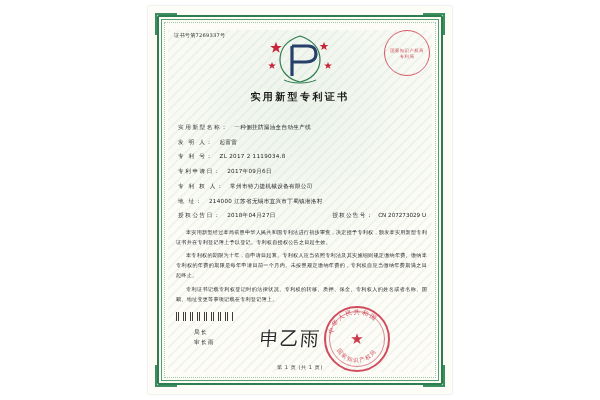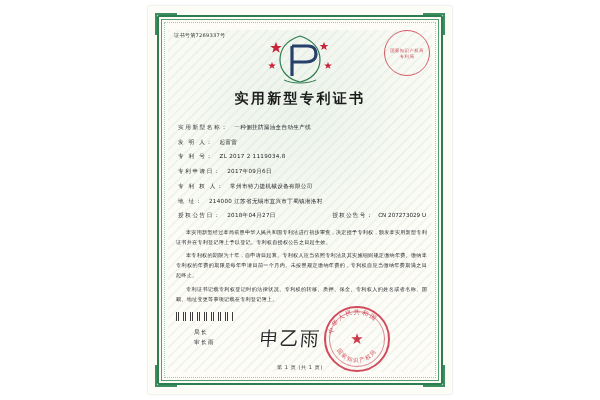--- a/index.html
+++ b/index.html
@@ -90,21 +90,21 @@
   }
 
   .title {
     position: absolute;
     left: 0;
     right: 0;
     top: 84px;
     text-align: center;
     font-family: "DejaVu Serif", serif;
     font-weight: bold;
-    font-size: 14px;
+    font-size: 10px;
     letter-spacing: 2.4px;
     color: #1b1b1b;
   }
 
   
   .fields {
     position: absolute;
     left: 30px;
     right: 26px;
     top: 118px;

